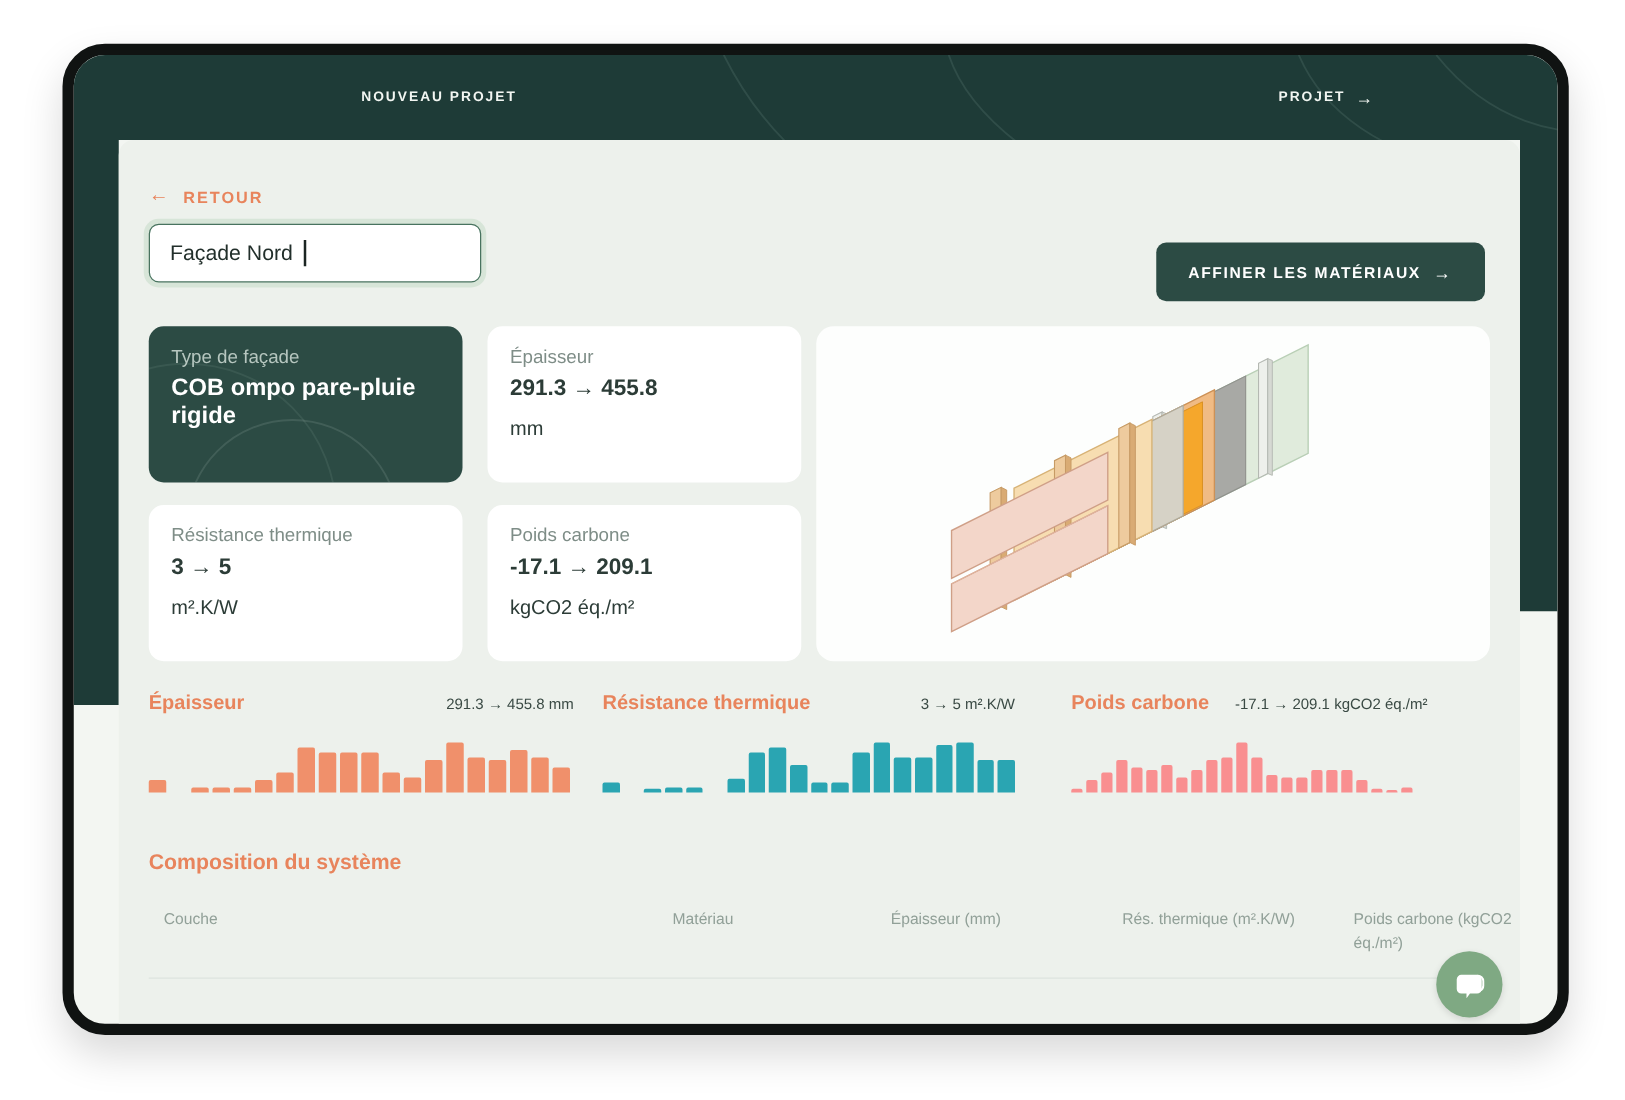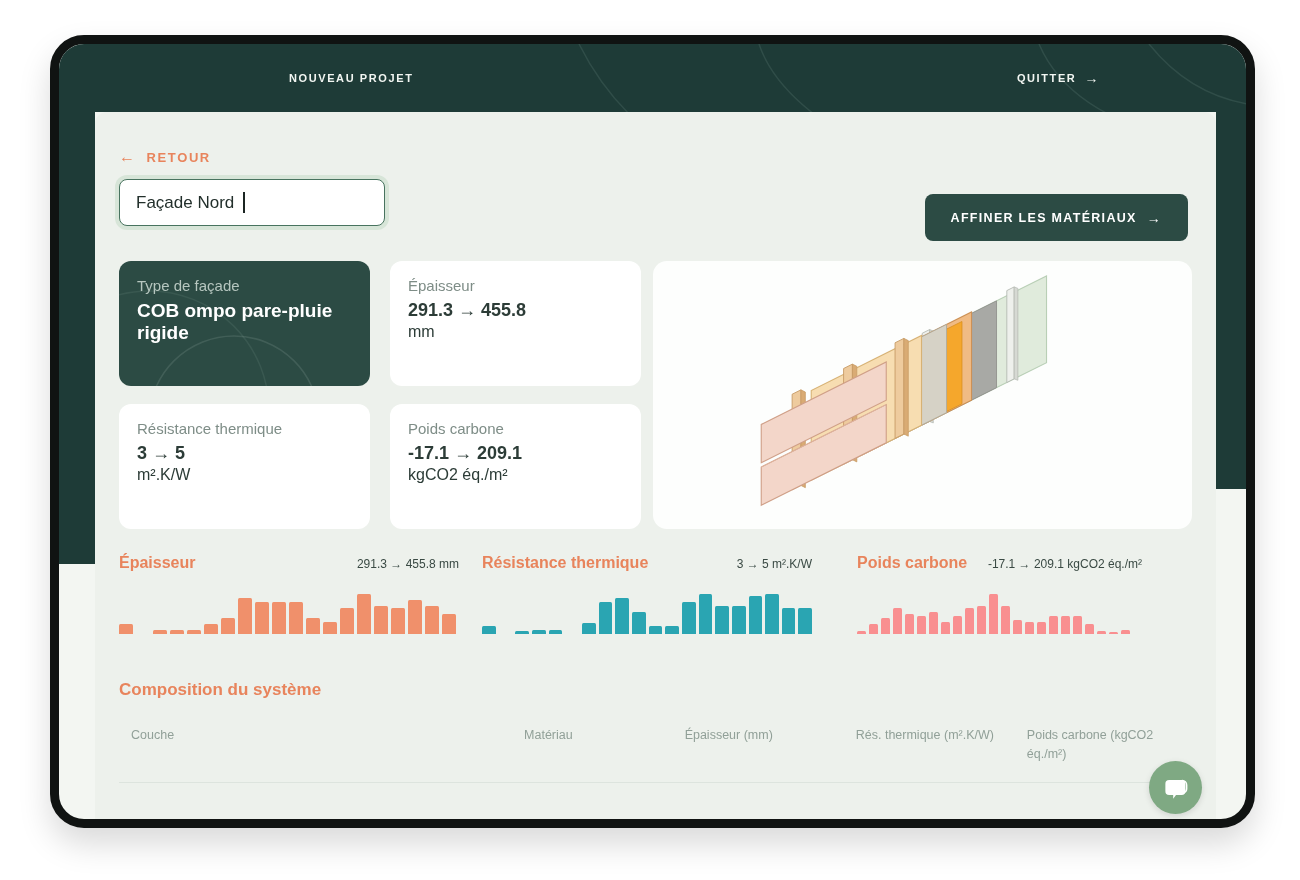--- a/index.html
+++ b/index.html
@@ -55,21 +55,21 @@
     display:flex; align-items:center; gap:10px; font-family:"Liberation Sans", sans-serif;
   }
 
   .overview{ margin-top:35px; display:flex; gap:12px; }
   .stat-grid{ display:grid; grid-template-columns:251px 251px; grid-template-rows:125px 125px; gap:18px 20px; }
   .stat-card{
     background:#ffffff; border-radius:12px; padding:16px 18px; position:relative; overflow:hidden;
   }
   .stat-card .label{ font-size:15px; color:#7e8d87; margin-bottom:6px; }
   .stat-card .value{ font-size:18px; color:#2c3c37; font-weight:600; }
-  .stat-card .unit { font-size:16px; color:#2c3c37; margin-top:2px; }
+  .stat-card .unit { font-size:16px; color:#2c3c37; margin-top:14px; }
   .stat-card.selected{ background:#2c4b44; }
   .stat-card.selected .label{ color:#b6c6bf; }
   .stat-card.selected .value{ color:#ffffff; font-size:19px; }
   .card-deco{ position:absolute; left:0; bottom:0; width:100%; height:100%; pointer-events:none; }
 
   .illus-card{
     flex:1; height:268px; background:#fdfefd; border-radius:14px;
     display:flex; align-items:center; justify-content:center;
   }
 
@@ -78,21 +78,21 @@
   .chart-head{ display:flex; justify-content:space-between; align-items:baseline; }
   .chart-title{ font-size:16px; font-weight:700; color:#e8845c; }
   .chart-range{ font-size:12px; color:#3a4a44; }
   .bars{ margin-top:22px; height:40px; display:flex; align-items:flex-end; gap:3px; }
   .bar{ border-radius:1.5px 1.5px 0 0; }
 
   .section-title{ margin-top:46px; font-size:17px; font-weight:700; color:#e8845c; }
 
   .table-head{
     margin-top:26px; display:grid; grid-template-columns:37% 15% 16% 16% 16%;
-    padding:0 4px 0 12px; column-gap:2px;
+    padding:0 4px 0 12px; column-gap:16px;
     font-size:12.5px; color:#91a098; line-height:1.5;
     border-bottom:1px solid #dde4de; padding-bottom:18px;
   }
 
   .chat-btn{
     position:absolute; right:14px; bottom:5px; width:53px; height:53px; border-radius:50%;
     background:#7fa983; border:none; cursor:pointer;
     display:flex; align-items:center; justify-content:center; box-shadow:0 2px 6px rgba(0,0,0,.12);
   }
 </style>
@@ -108,21 +108,21 @@
   <svg class="deco-arcs" viewBox="0 0 1189 120" preserveAspectRatio="none">
     <path d="M520 0 Q560 80 640 120" stroke="rgba(210,235,225,0.10)" fill="none" stroke-width="1.5"></path>
     <path d="M700 0 Q720 60 820 110" stroke="rgba(210,235,225,0.10)" fill="none" stroke-width="1.5"></path>
     <path d="M980 0 Q1010 70 1120 95" stroke="rgba(210,235,225,0.10)" fill="none" stroke-width="1.5"></path>
     <path d="M1090 0 Q1130 50 1189 60" stroke="rgba(210,235,225,0.10)" fill="none" stroke-width="1.5"></path>
   </svg>
 
   <div class="topbar">
     <div class="nav-link nav-new">NOUVEAU PROJET</div>
     <div class="nav-link nav-quit">
-      <span>QUITTER</span>
+      <span>PROJET</span>
       <span class="arrow">→</span>
     </div>
   </div>
 
   <div class="main">
 
     <div class="back-link">
       <span class="arrow">←</span>
       <span>RETOUR</span>
     </div>

